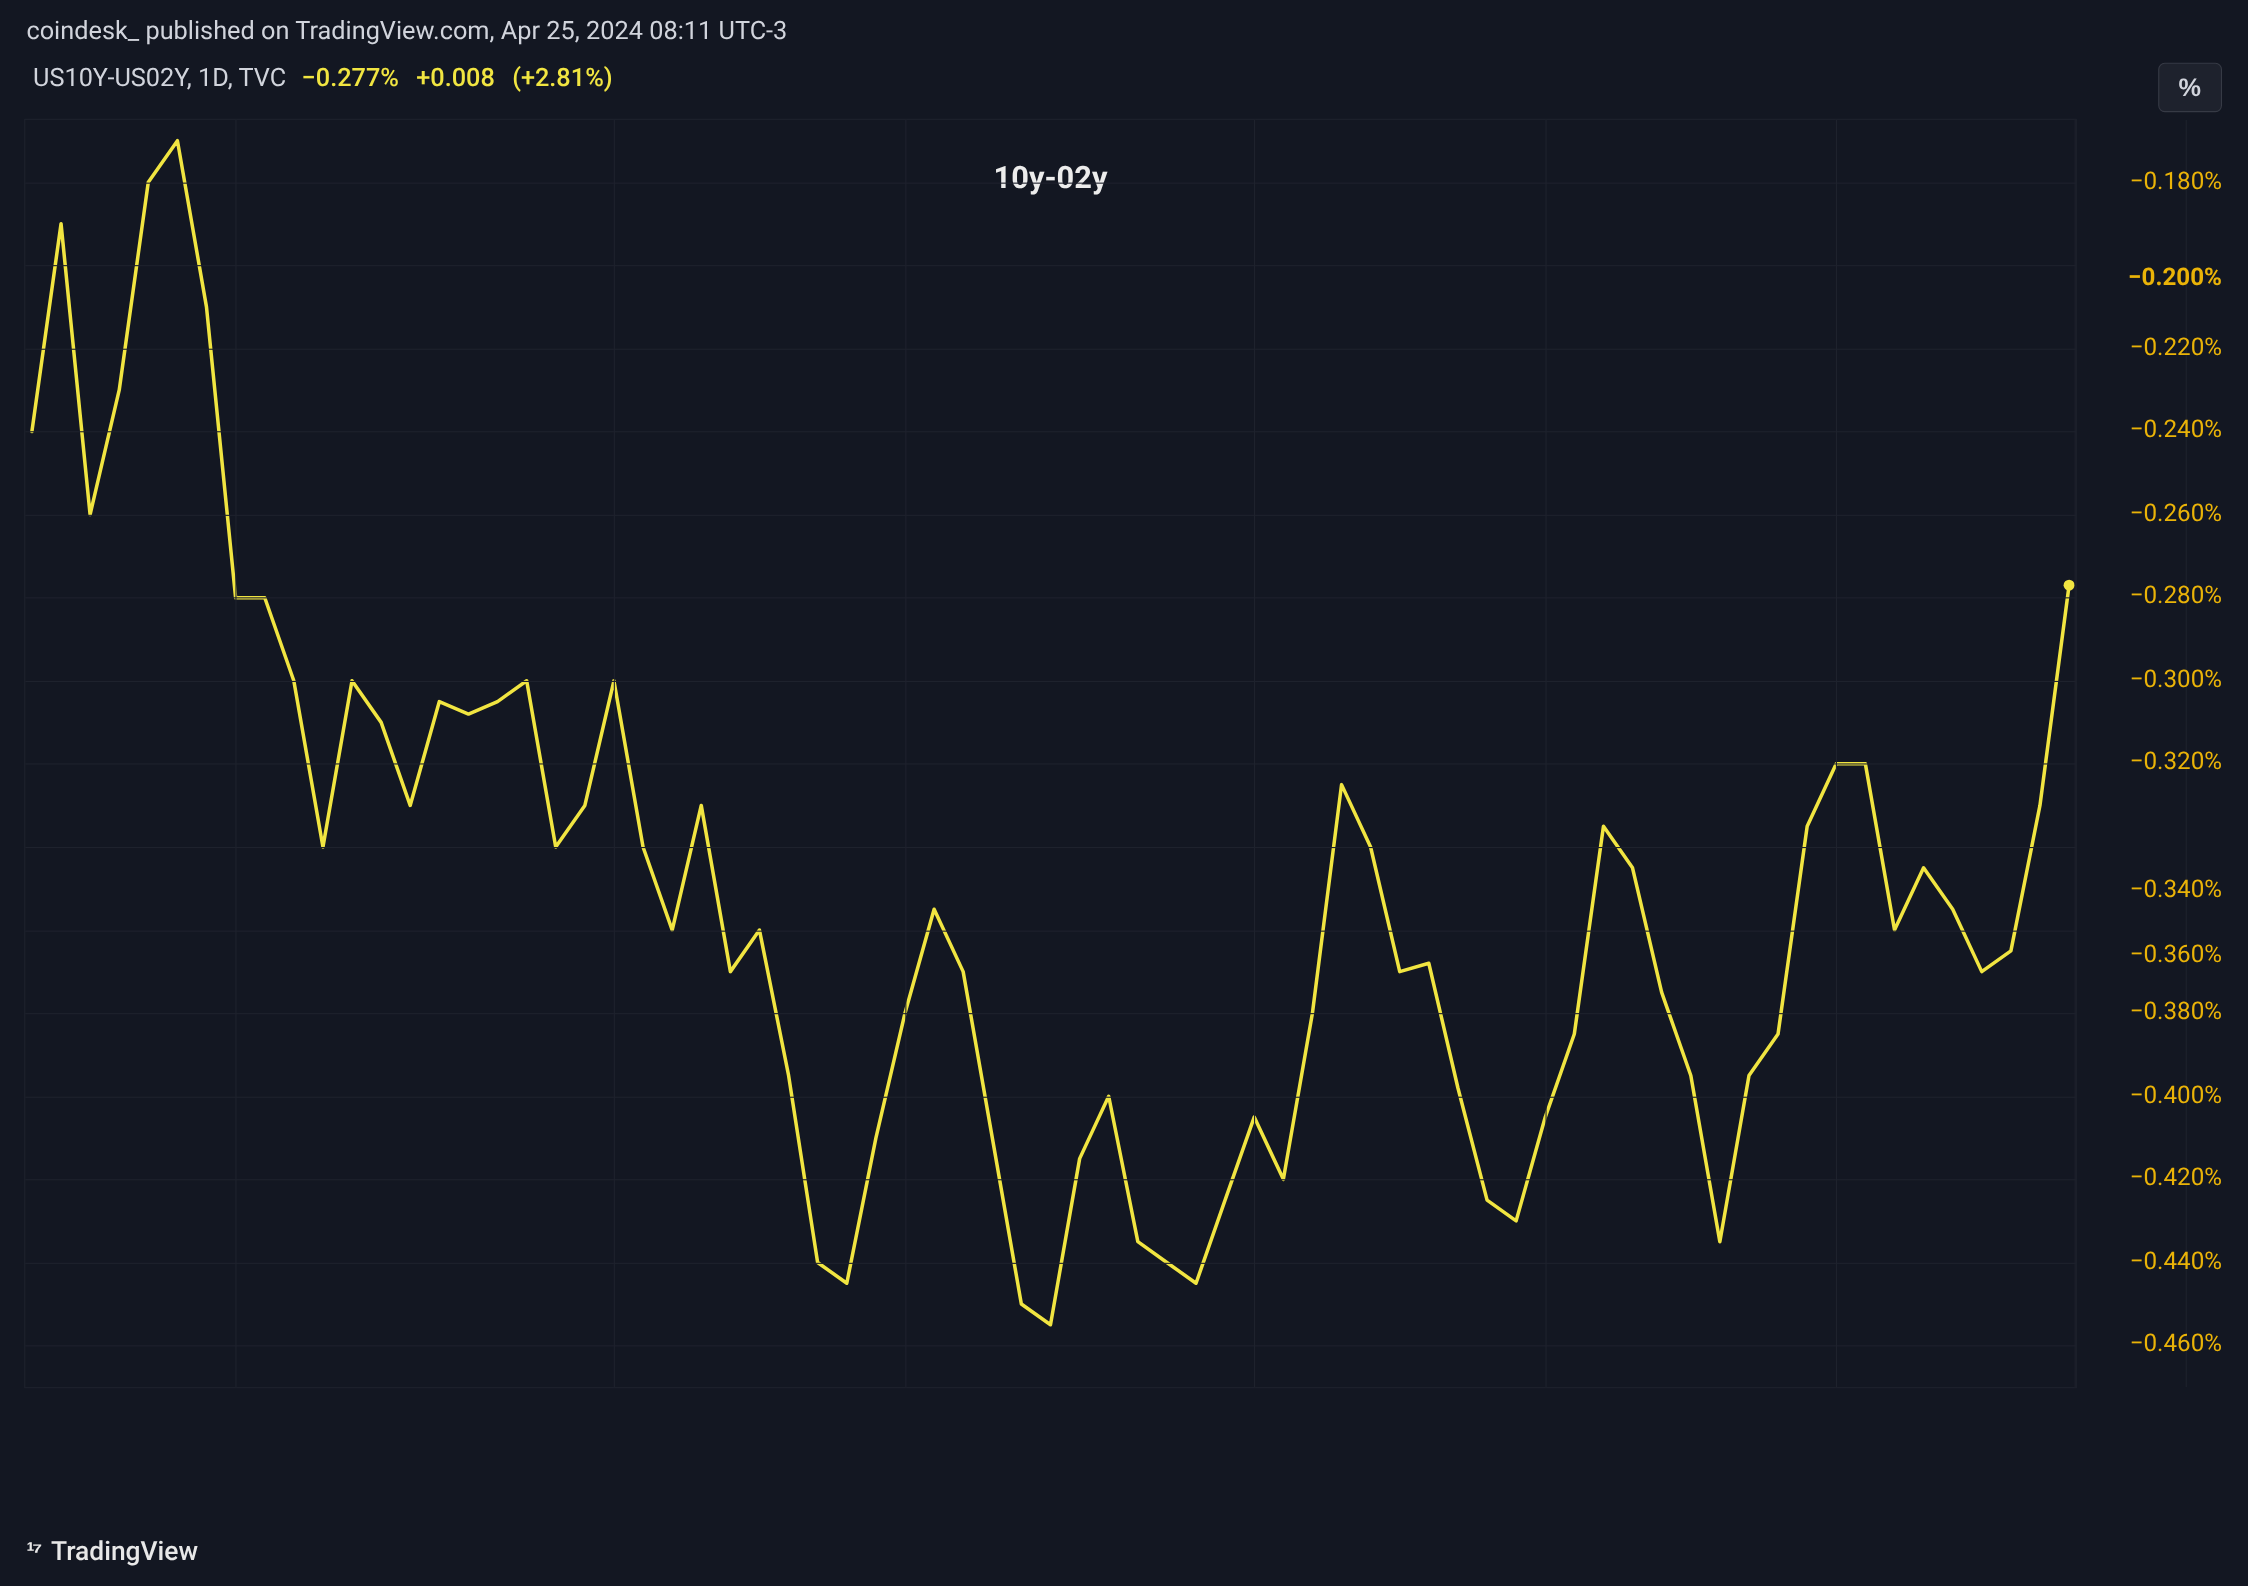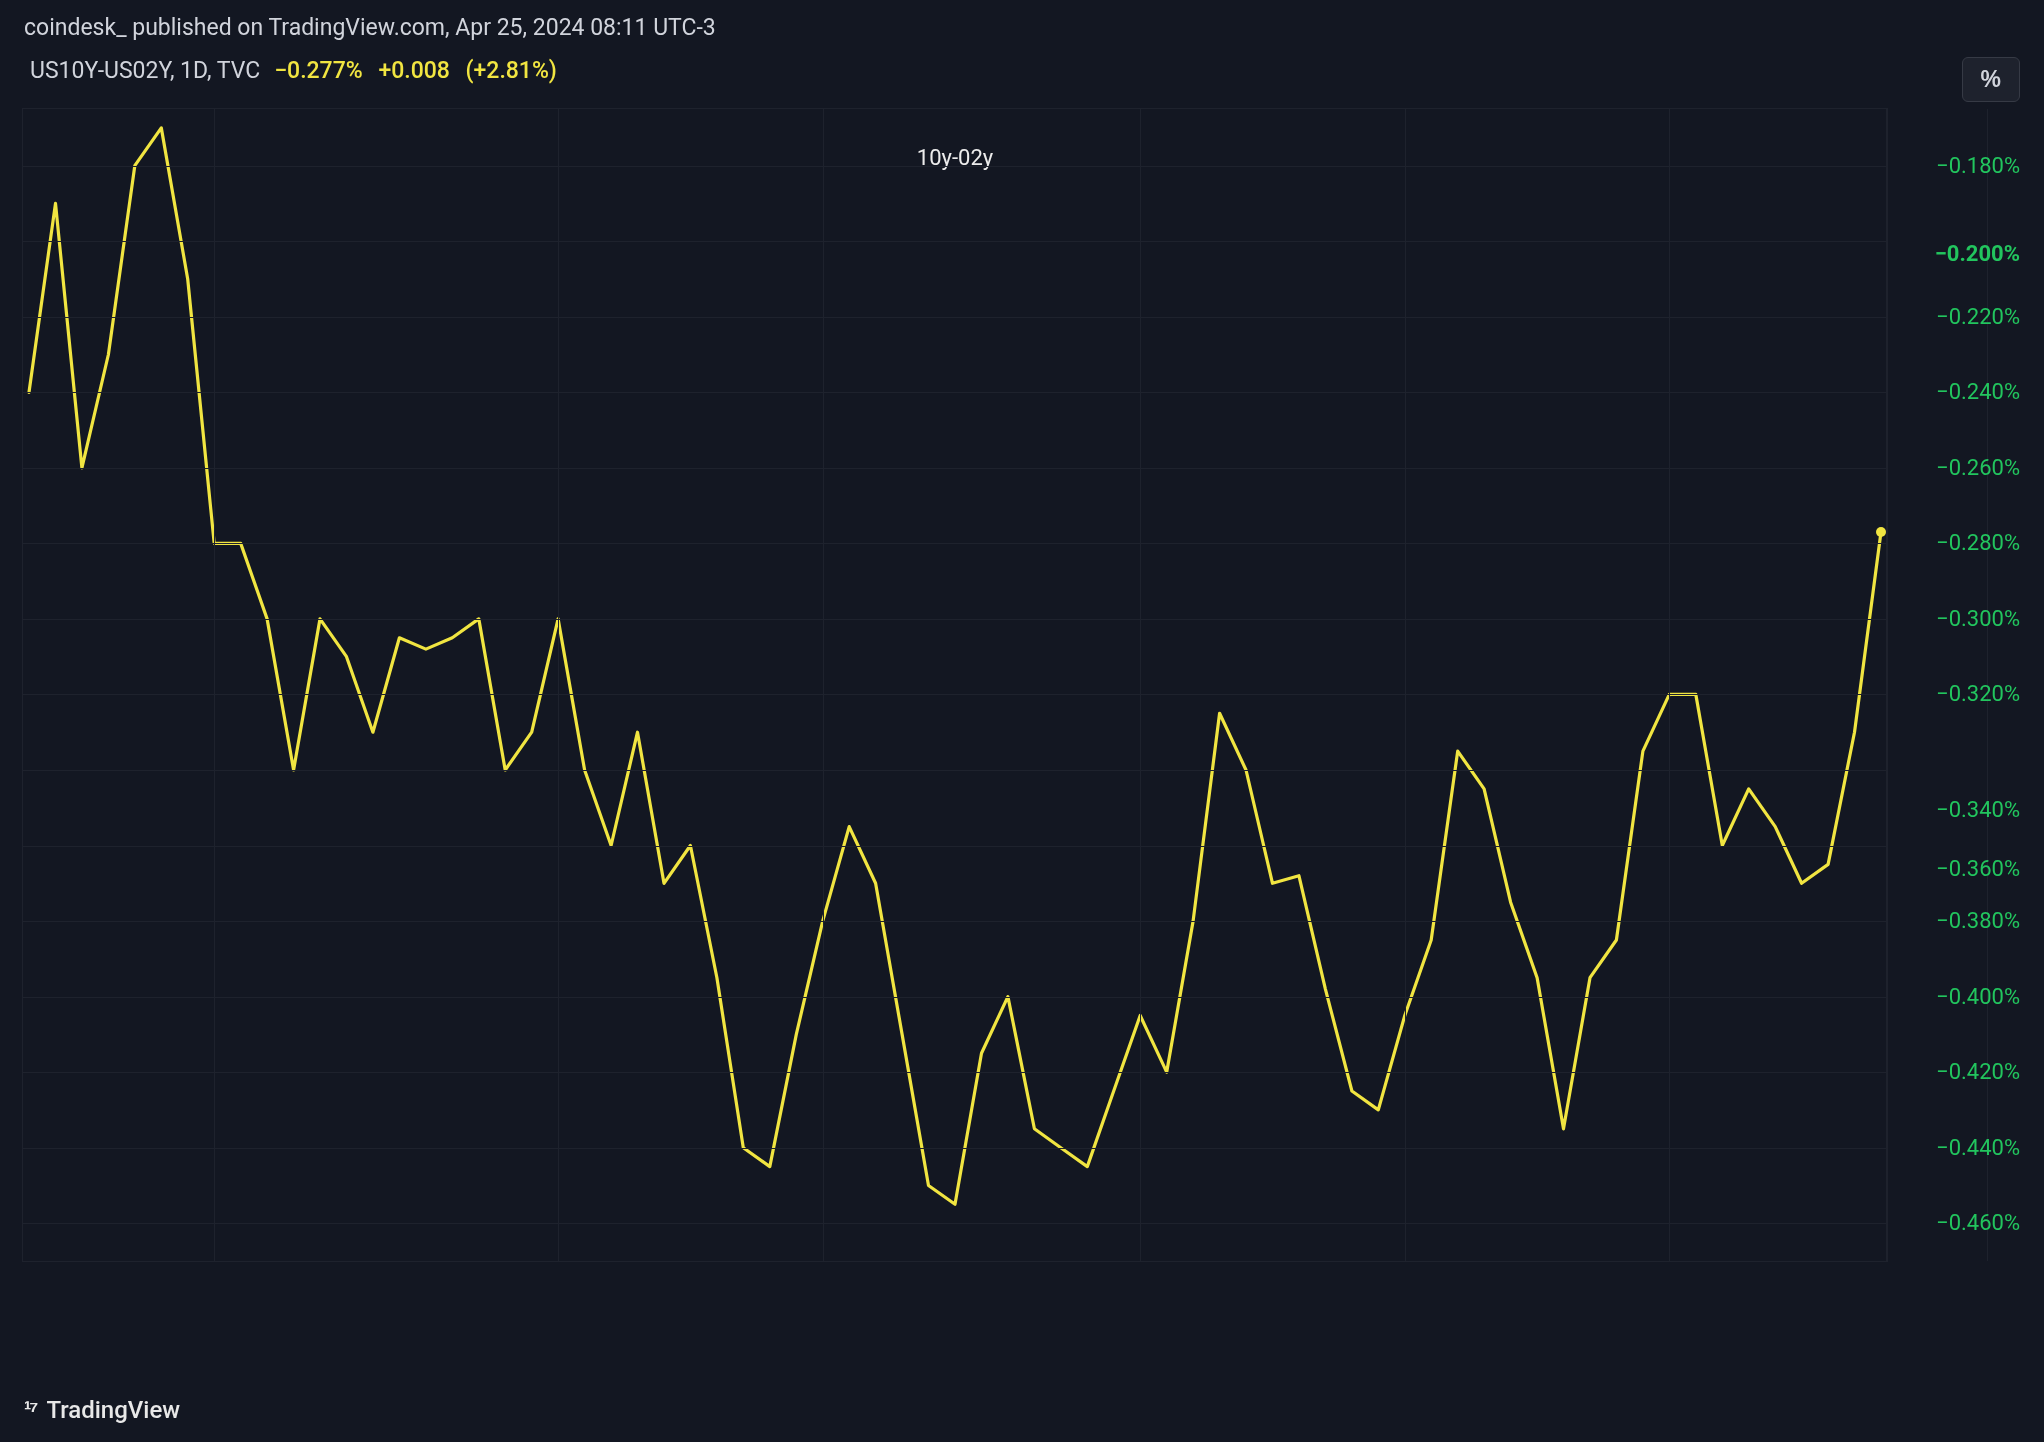--- a/index.html
+++ b/index.html
@@ -49,32 +49,32 @@
     right:132px;    
     bottom:50px;    
     border:1px solid #1e222d;
   }
   .grid-v, .grid-h{position:absolute;background:#1e222d;}
   .grid-v{top:0;bottom:0;width:1px;}
   .grid-h{left:0;right:0;height:1px;}
   .y-labels{
     position:absolute;top:0;right:0;bottom:50px;
     width:126px;
-    font-size:22px;color:#22c55e;
+    font-size:22px;color:#eab308;
   }
   .y-labels div{position:absolute;right:0;transform:translateY(-50%);}
   .x-labels{
     position:absolute;left:0;right:132px;bottom:0;height:44px;
     font-size:22px;color:#b2b5be;
   }
   .x-labels div{position:absolute;top:8px;transform:translateX(-50%);}
   .chart-title{
     position:absolute;
     left:50%;top:36px;transform:translateX(-50%);
-    font-size:22px;font-weight:400;color:#ececec;
+    font-size:28px;font-weight:700;color:#ececec;
     pointer-events:none;
   }
   svg.line{position:absolute;left:0;top:0;width:100%;height:100%;overflow:visible;}
   .endpoint{fill:#f1e541;}
   .footer{
     position:absolute;left:24px;bottom:18px;
     display:flex;align-items:center;gap:10px;
     font-size:24px;color:#e8e8e8;font-weight:500;
   }
   .tv-logo{

